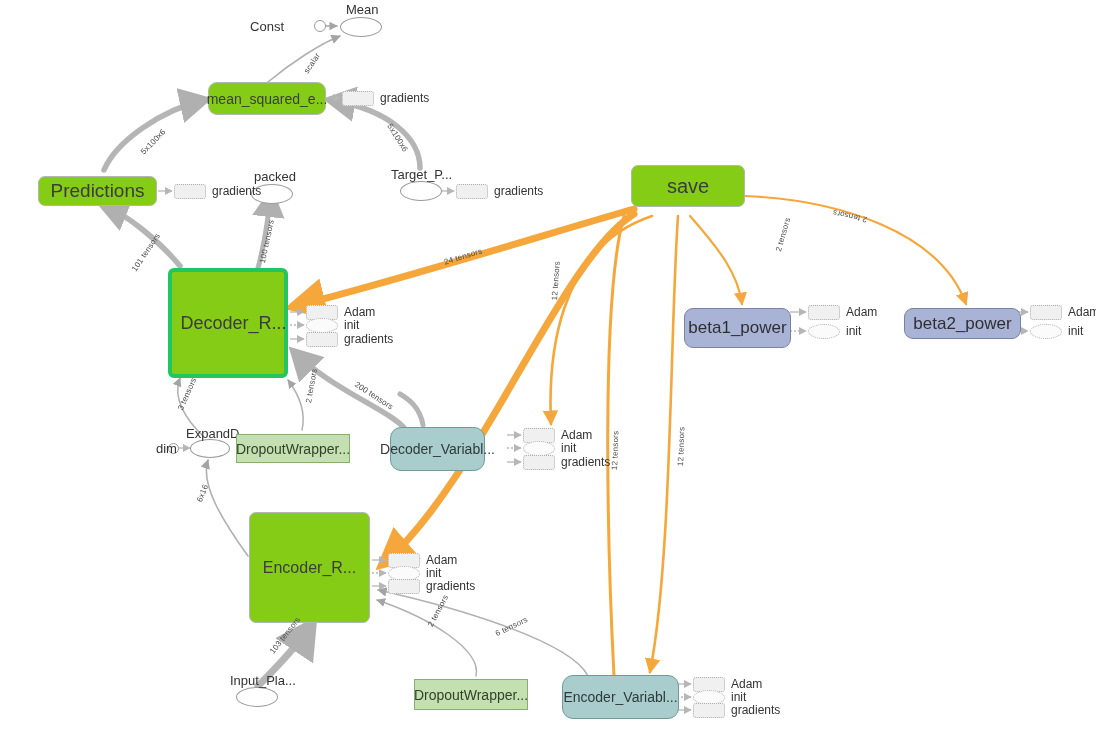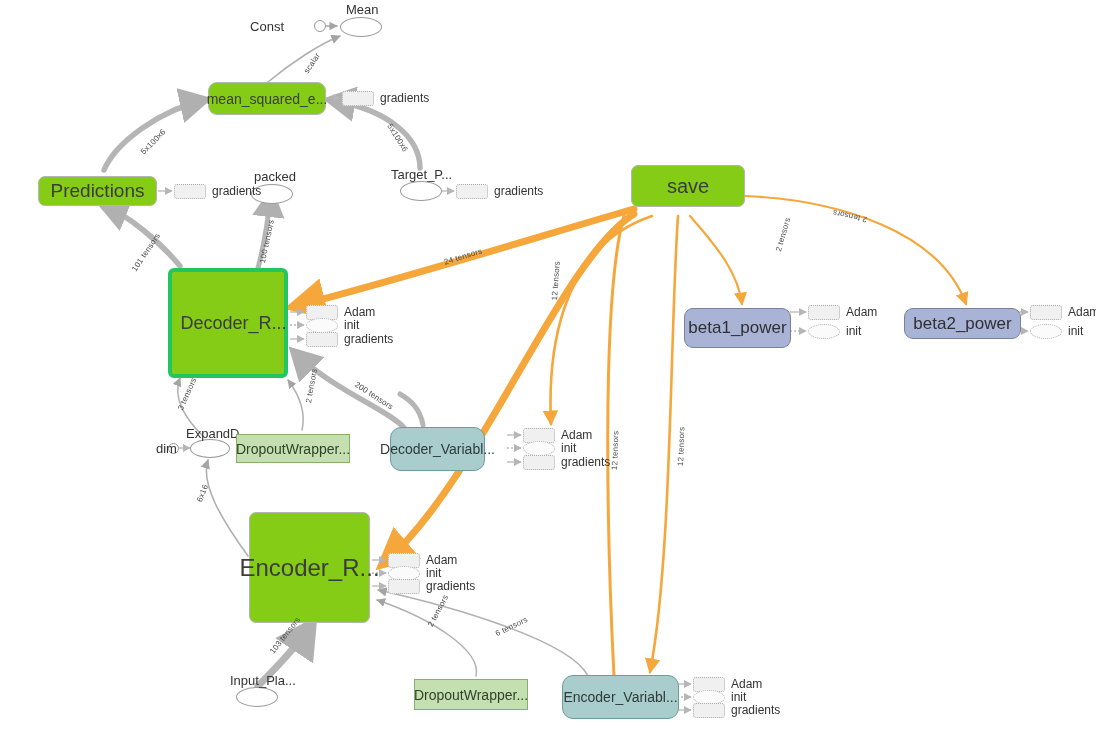--- a/index.html
+++ b/index.html
@@ -245,21 +245,21 @@
   <div class="node n-ellipse" style="left:190px; top:439px; width:40px; height:19px;"></div>
   <div class="node-caption" style="left:186px; top:426px;">ExpandD...</div>
 
   <div class="node n-ellipse tiny" style="left:168px; top:443px; width:11px; height:11px;"></div>
   <div class="node-caption" style="left:156px; top:441px;">dim</div>
 
   <div class="node n-green" style="left:236px; top:434px; width:114px; height:29px;">DropoutWrapper...</div>
 
   <div class="node n-teal" style="left:390px; top:427px; width:95px; height:44px;">Decoder_Variabl...</div>
 
-  <div class="node n-group" style="left:249px; top:512px; width:121px; height:111px; font-size:24px;">Encoder_R...</div>
+  <div class="node n-group" style="left:249px; top:512px; width:121px; height:111px; font-size:16px;">Encoder_R...</div>
 
   <div class="node n-ellipse" style="left:236px; top:687px; width:42px; height:20px;"></div>
   <div class="node-caption" style="left:230px; top:673px;">Input_Pla...</div>
 
   <div class="node n-green" style="left:414px; top:679px; width:114px; height:31px;">DropoutWrapper...</div>
 
   <div class="node n-teal" style="left:562px; top:675px; width:117px; height:44px;">Encoder_Variabl...</div>
 
   <div class="annot" style="left:174px; top:184px;">
     <span class="stub rect"></span>

